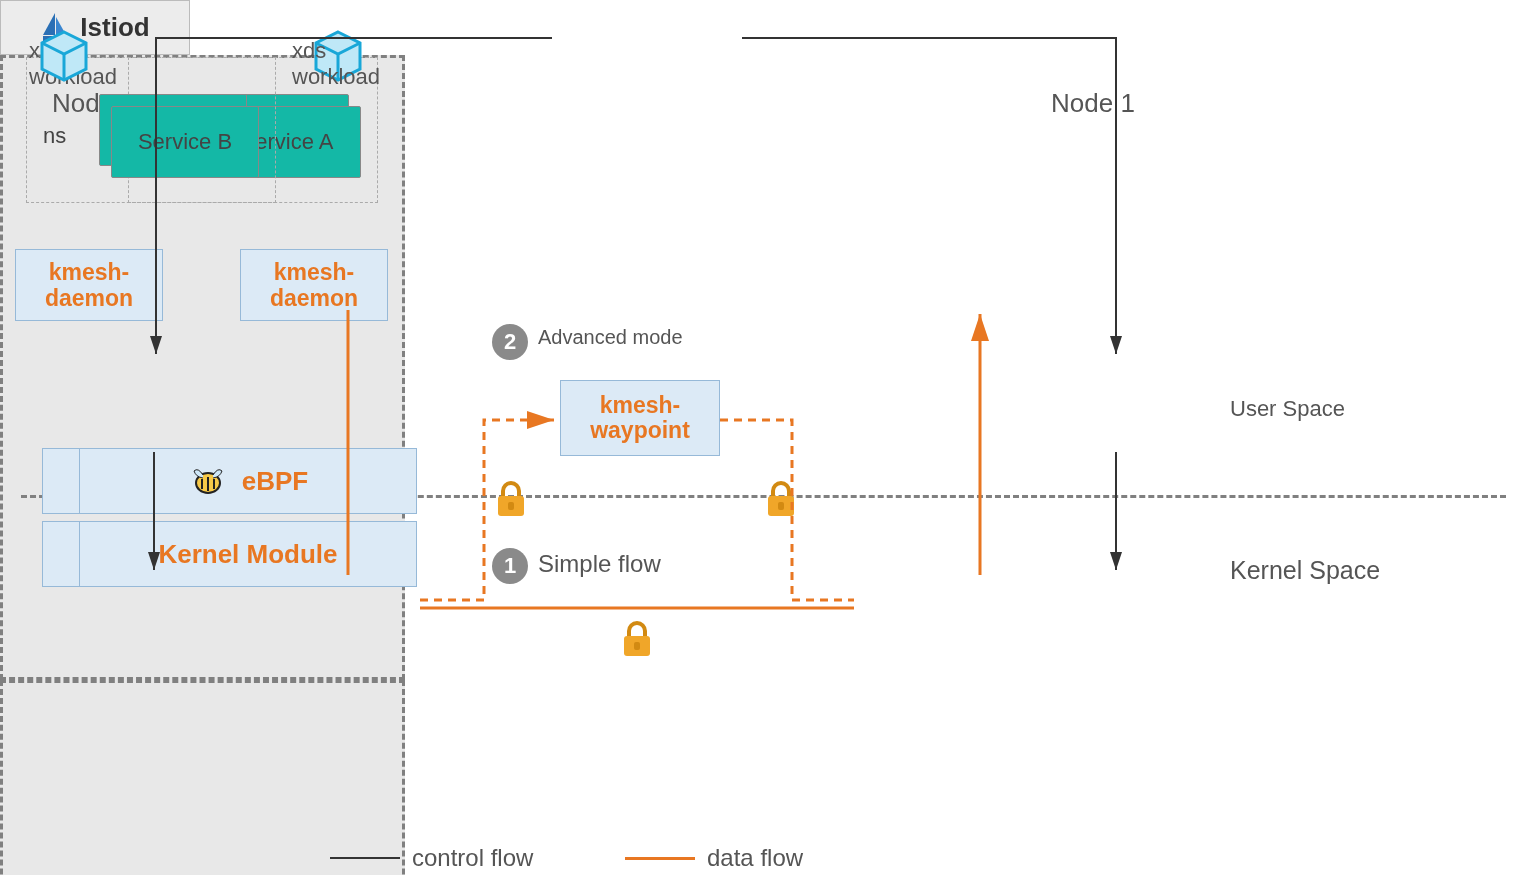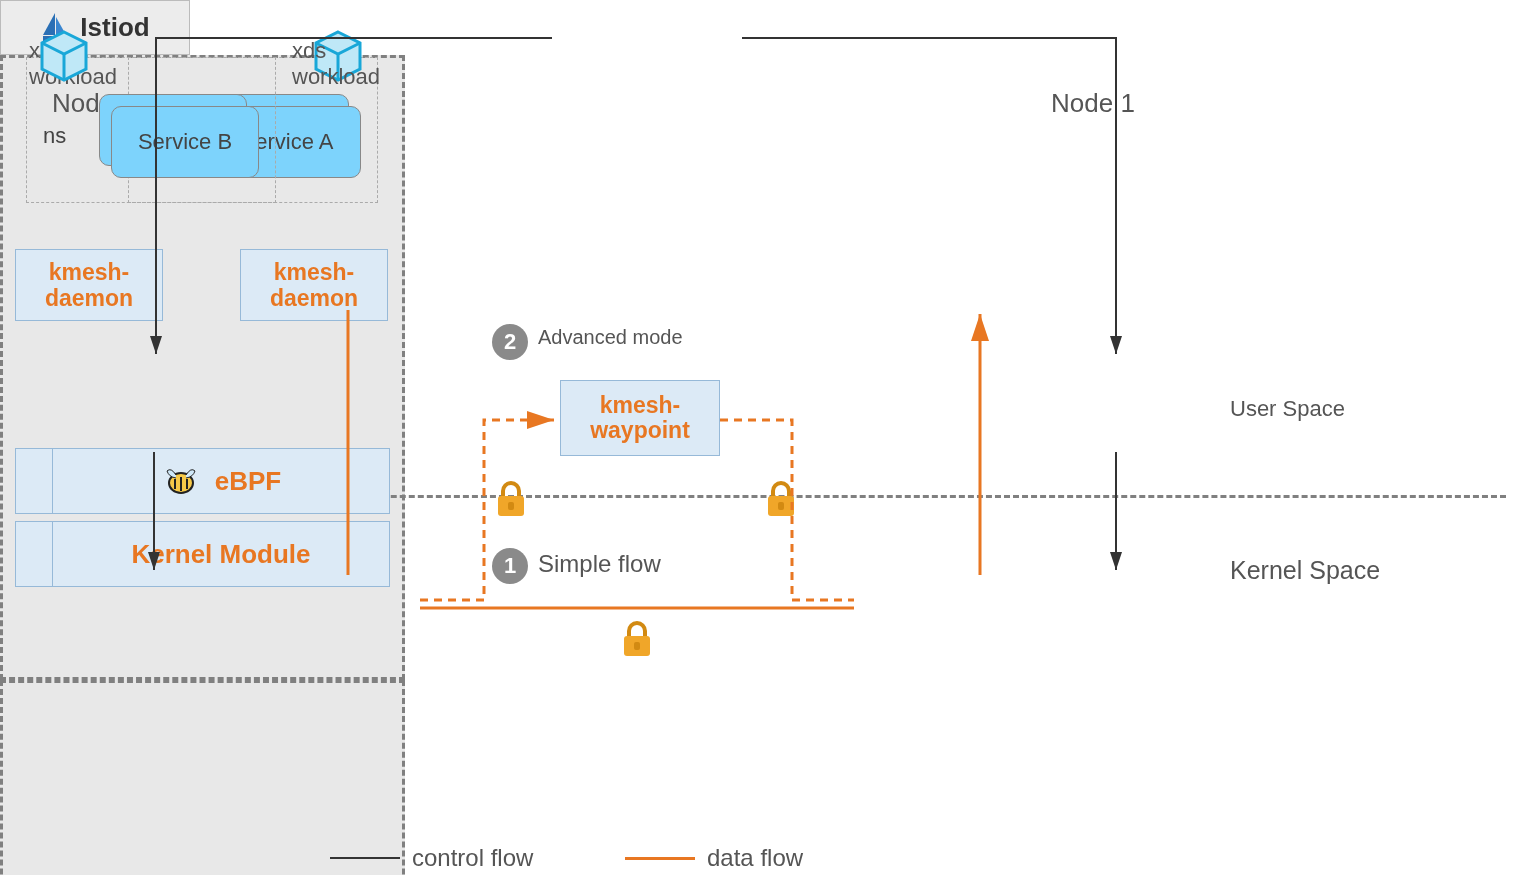--- a/index.html
+++ b/index.html
@@ -45,23 +45,23 @@
   .xds-box {
     position: absolute;
     border: 1px dashed #aaa;
     background: transparent;
   }
 
   
   .svc-stack { position: absolute; }
   .svc-back, .svc-front {
     position: absolute;
-    background: #7dd3fc;
+    background: #14b8a6;
     border: 1px solid #888;
-    border-radius: 10px;
+    border-radius: 2px;
   }
 
   
   .daemon-box {
     position: absolute;
     background: #dceaf6;
     border: 1px solid #96b9d8;
     display: flex; align-items: center; justify-content: center;
     text-align: center;
     font-size: 23px;
@@ -69,20 +69,21 @@
   }
 
   
   .ebpf-box, .km-box {
     position: absolute;
     background: #dceaf6;
     border: 1px solid #96b9d8;
     display: flex; align-items: center; justify-content: center;
     font-size: 26px;
     gap: 14px;
+    margin-left: 27px;
   }
 
   
   .waypoint-box {
     position: absolute;
     background: #dceaf6;
     border: 1px solid #96b9d8;
     display: flex; align-items: center; justify-content: center;
     flex-direction: column;
     font-size: 23px;

